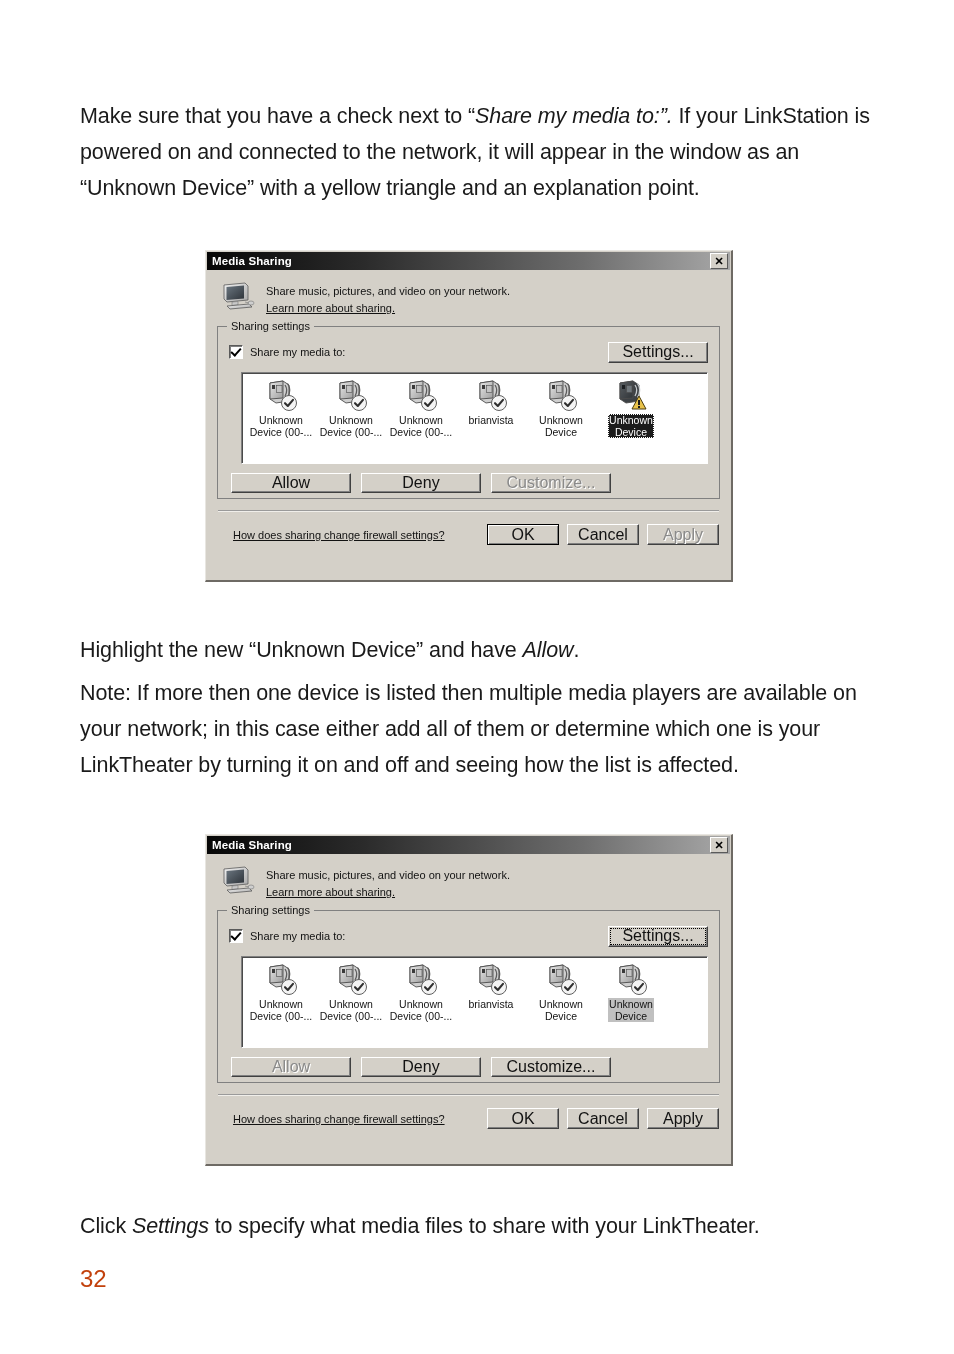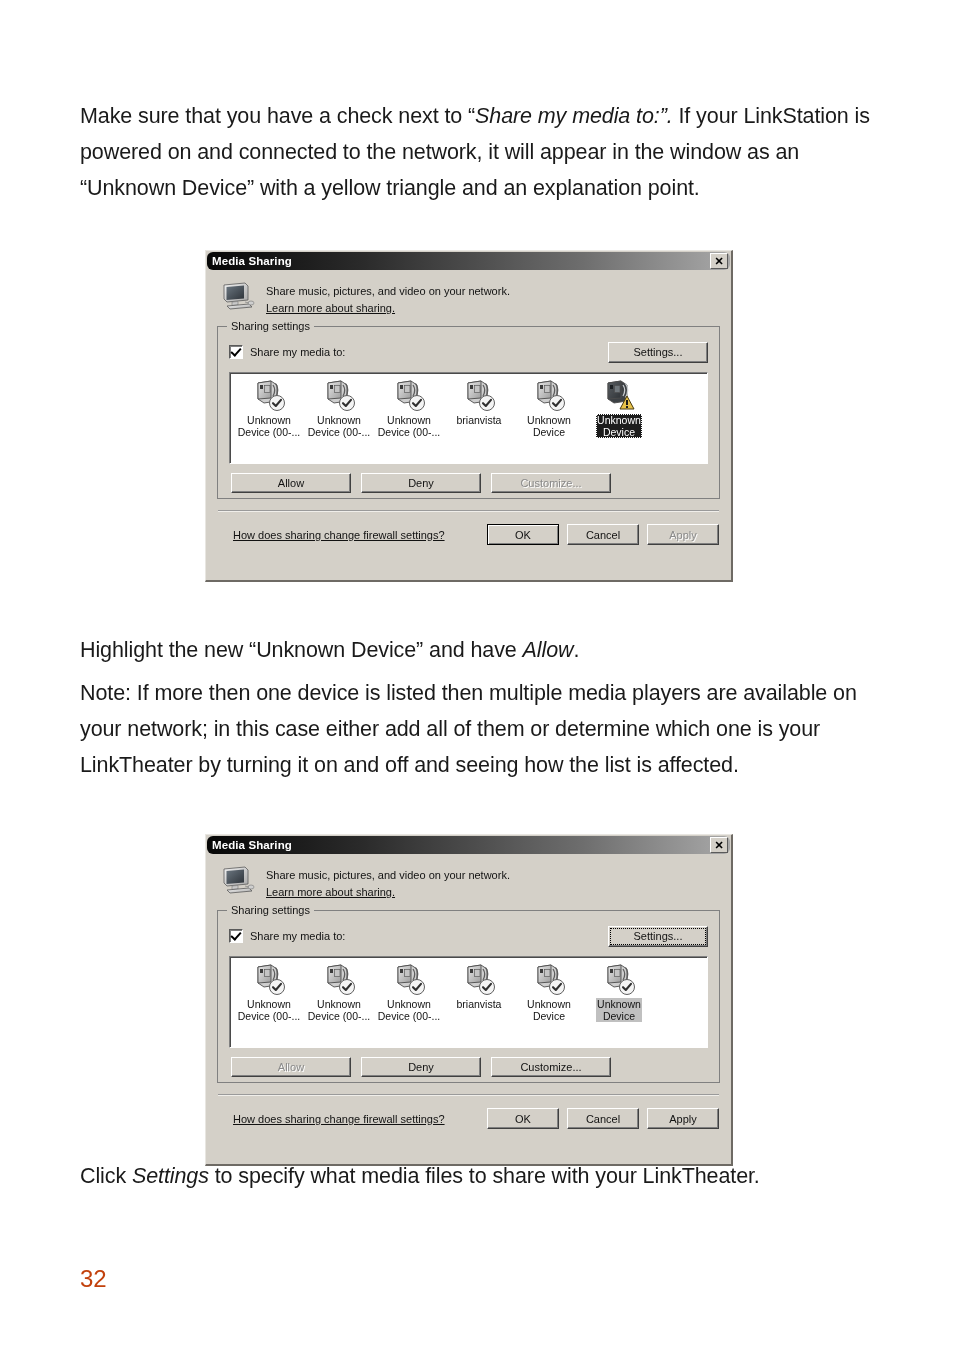--- a/index.html
+++ b/index.html
@@ -25,21 +25,21 @@
     font-size: 21.5px;
     line-height: 36px;
     color: #1a1a1a;
     letter-spacing: -0.1px;
   }
   .para i { font-style: italic; }
 
   #para-intro   { top: 76px; }
   #para-highlight { top: 610px; }
   #para-note    { top: 653px; }
-  #para-click   { top: 1136px; }
+  #para-click   { top: 1186px; }
 
   .page-number {
     position: absolute;
     left: 80px;
     top: 1265px;
     font-size: 24px;
     line-height: 28px;
     color: #c2410c;
   }
 
@@ -59,21 +59,20 @@
   #dialog-one { left: 205px; top: 250px; height: 332px; }
   #dialog-two { left: 205px; top: 834px; height: 332px; }
 
   .titlebar {
     height: 18px;
     background: linear-gradient(to right, #070707 0%, #2b2b2b 30%, #6e6e6e 72%, #a8a8a8 100%);
     display: flex;
     align-items: center;
     padding: 0 2px 0 5px;
     margin: 1px;
-    border-radius: 6px;
   }
   .titlebar-text {
     color: #ffffff;
     font-size: 11.5px;
     font-weight: bold;
     flex: 1;
     letter-spacing: 0.1px;
   }
   .close-btn {
     width: 16px;
@@ -165,21 +164,21 @@
 
   
   .btn {
     background: #d4d0c8;
     border-top: 1px solid #ffffff;
     border-left: 1px solid #ffffff;
     border-right: 1px solid #404040;
     border-bottom: 1px solid #404040;
     box-shadow: inset -1px -1px 0 #808080;
     font-family: "Liberation Sans", sans-serif;
-    font-size: 11px;
+    font-size: 16px;
     color: #121212;
     text-align: center;
     display: flex;
     align-items: center;
     justify-content: center;
     cursor: pointer;
     box-sizing: border-box;
     user-select: none;
   }
   .btn.disabled { color: #8a8a8a; text-shadow: 1px 1px 0 #ffffff; cursor: default; }
@@ -197,20 +196,21 @@
     border-top: 1px solid #808080;
     border-left: 1px solid #808080;
     border-right: 1px solid #ffffff;
     border-bottom: 1px solid #ffffff;
     box-shadow: inset 1px 1px 0 #4a4a4a, 1px 1px 0 #d4d0c8;
     height: 92px;
     display: flex;
     align-items: flex-start;
     padding: 6px 4px 0 4px;
     box-sizing: border-box;
+    margin-left: 12px;
   }
   .device {
     width: 70px;
     display: flex;
     flex-direction: column;
     align-items: center;
     cursor: pointer;
   }
   .device-icon { width: 32px; height: 32px; margin-bottom: 3px; }
   .device-label {

